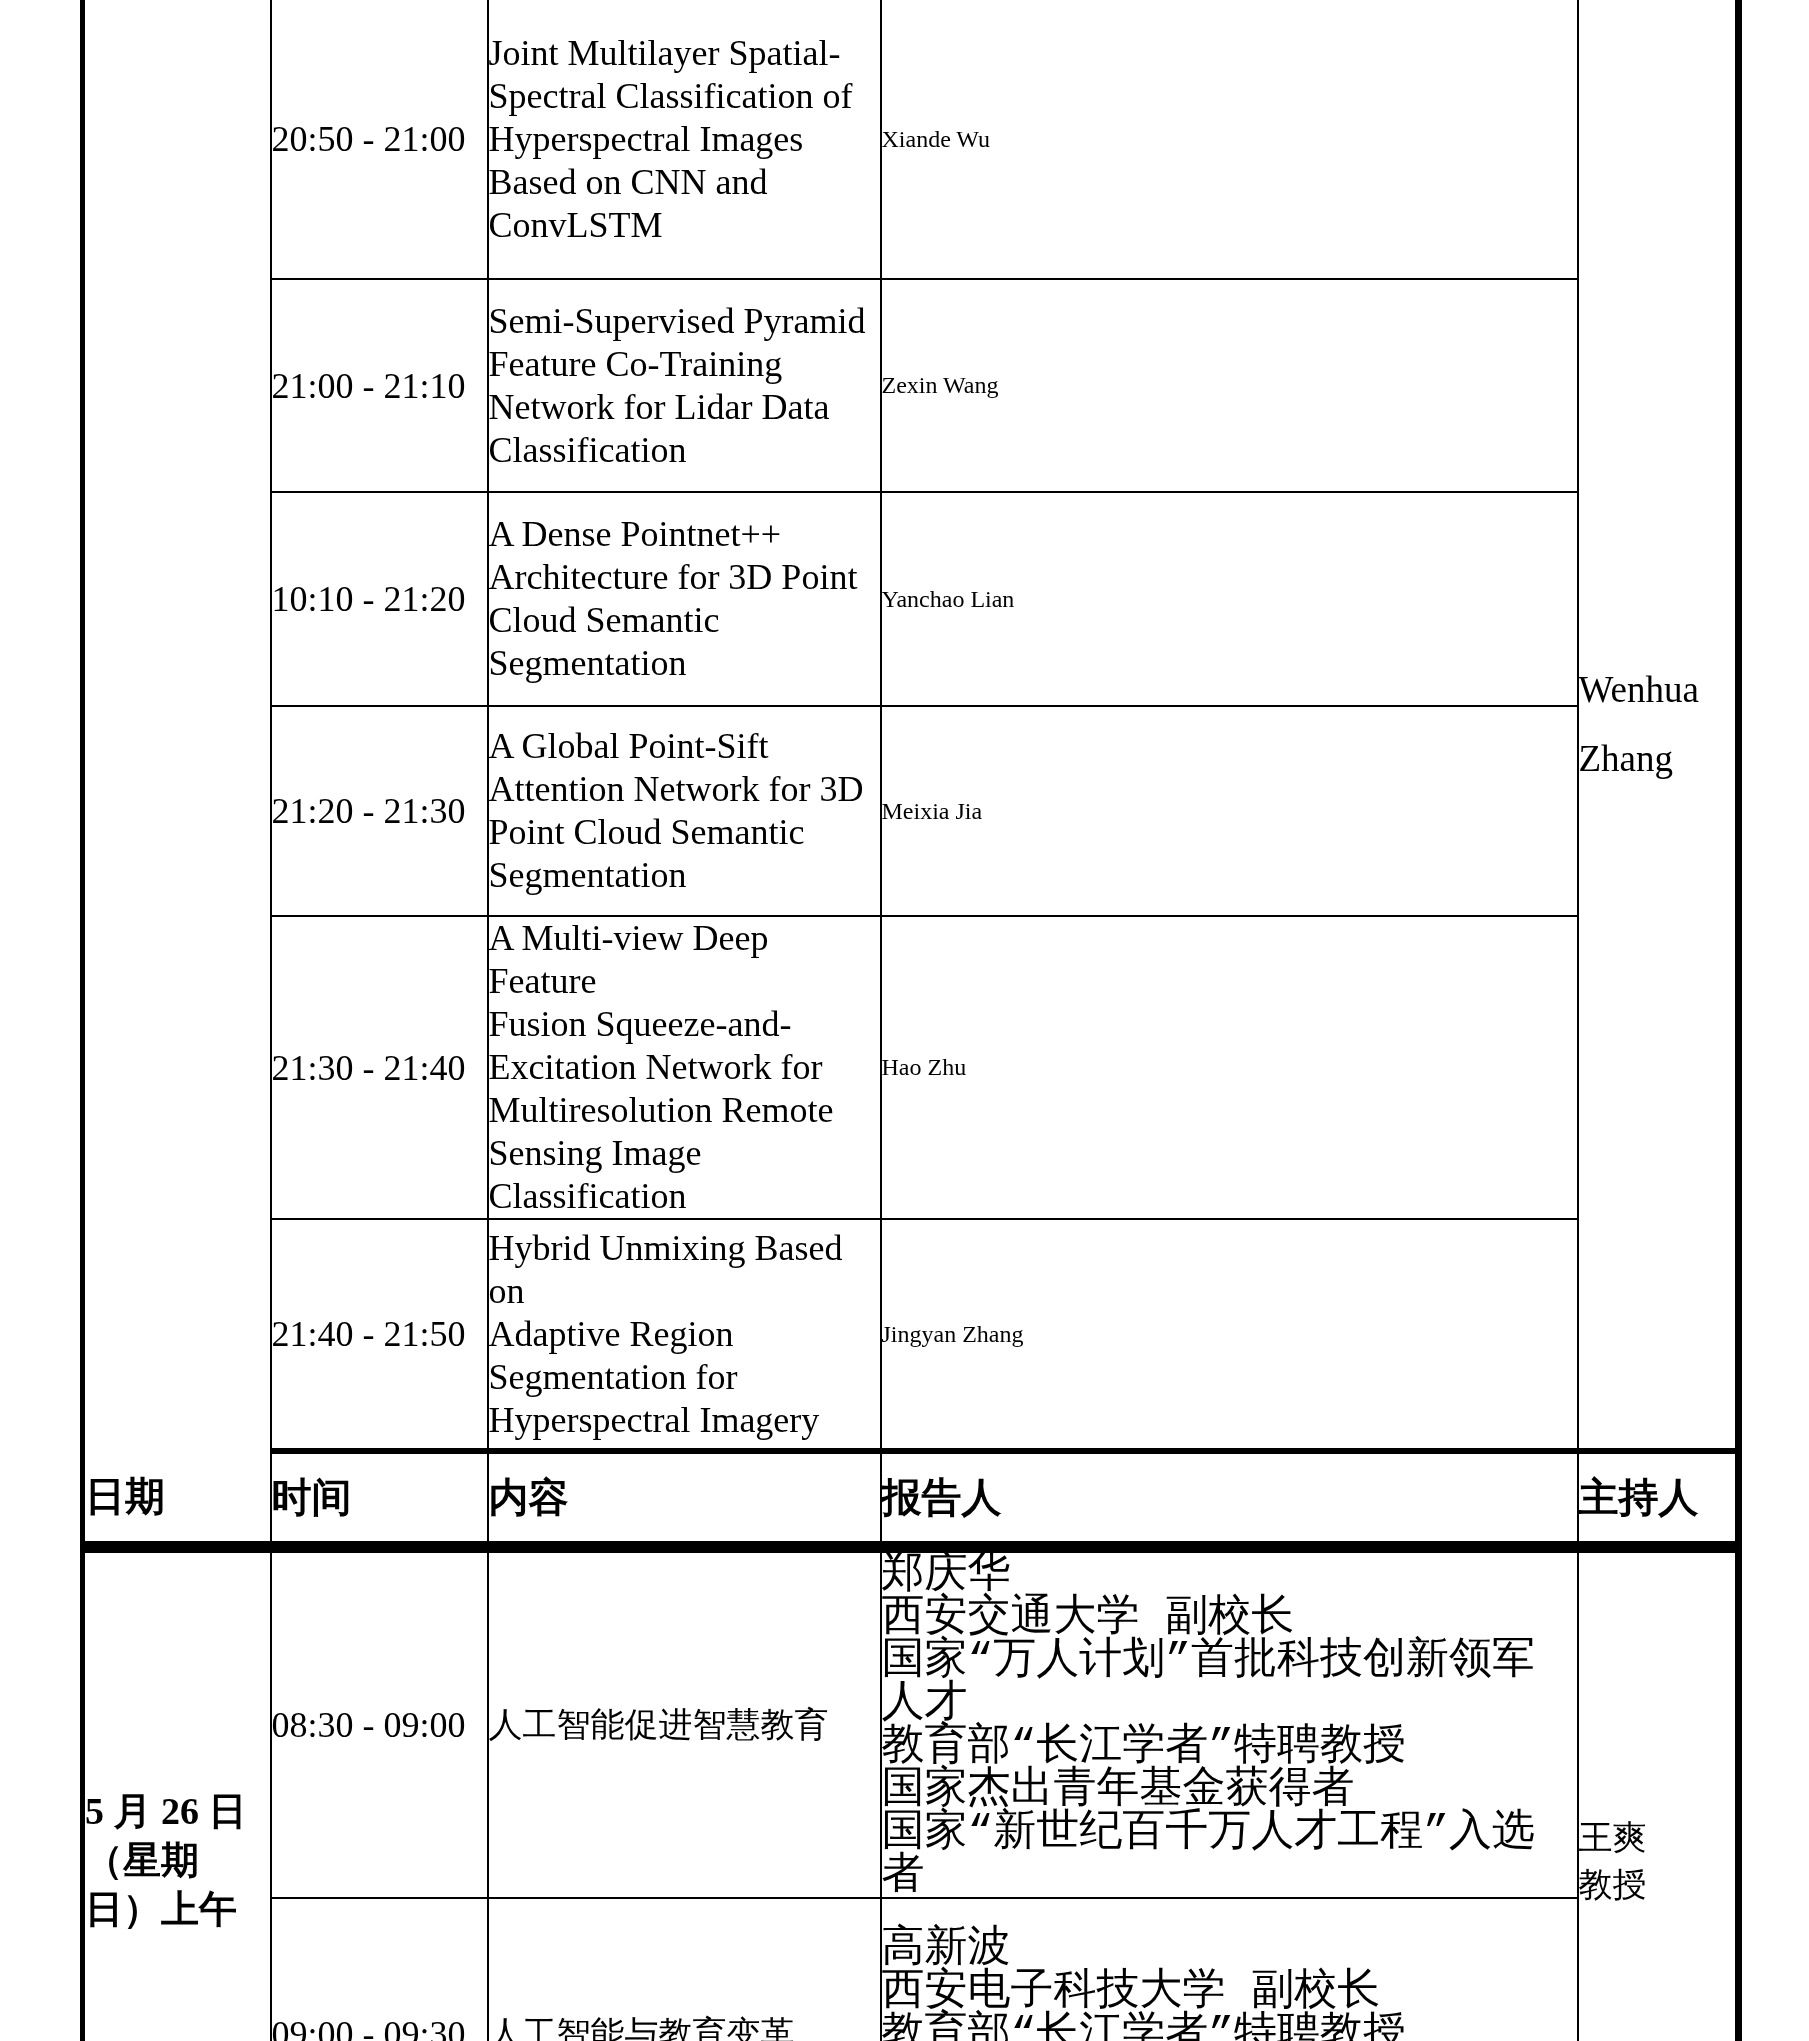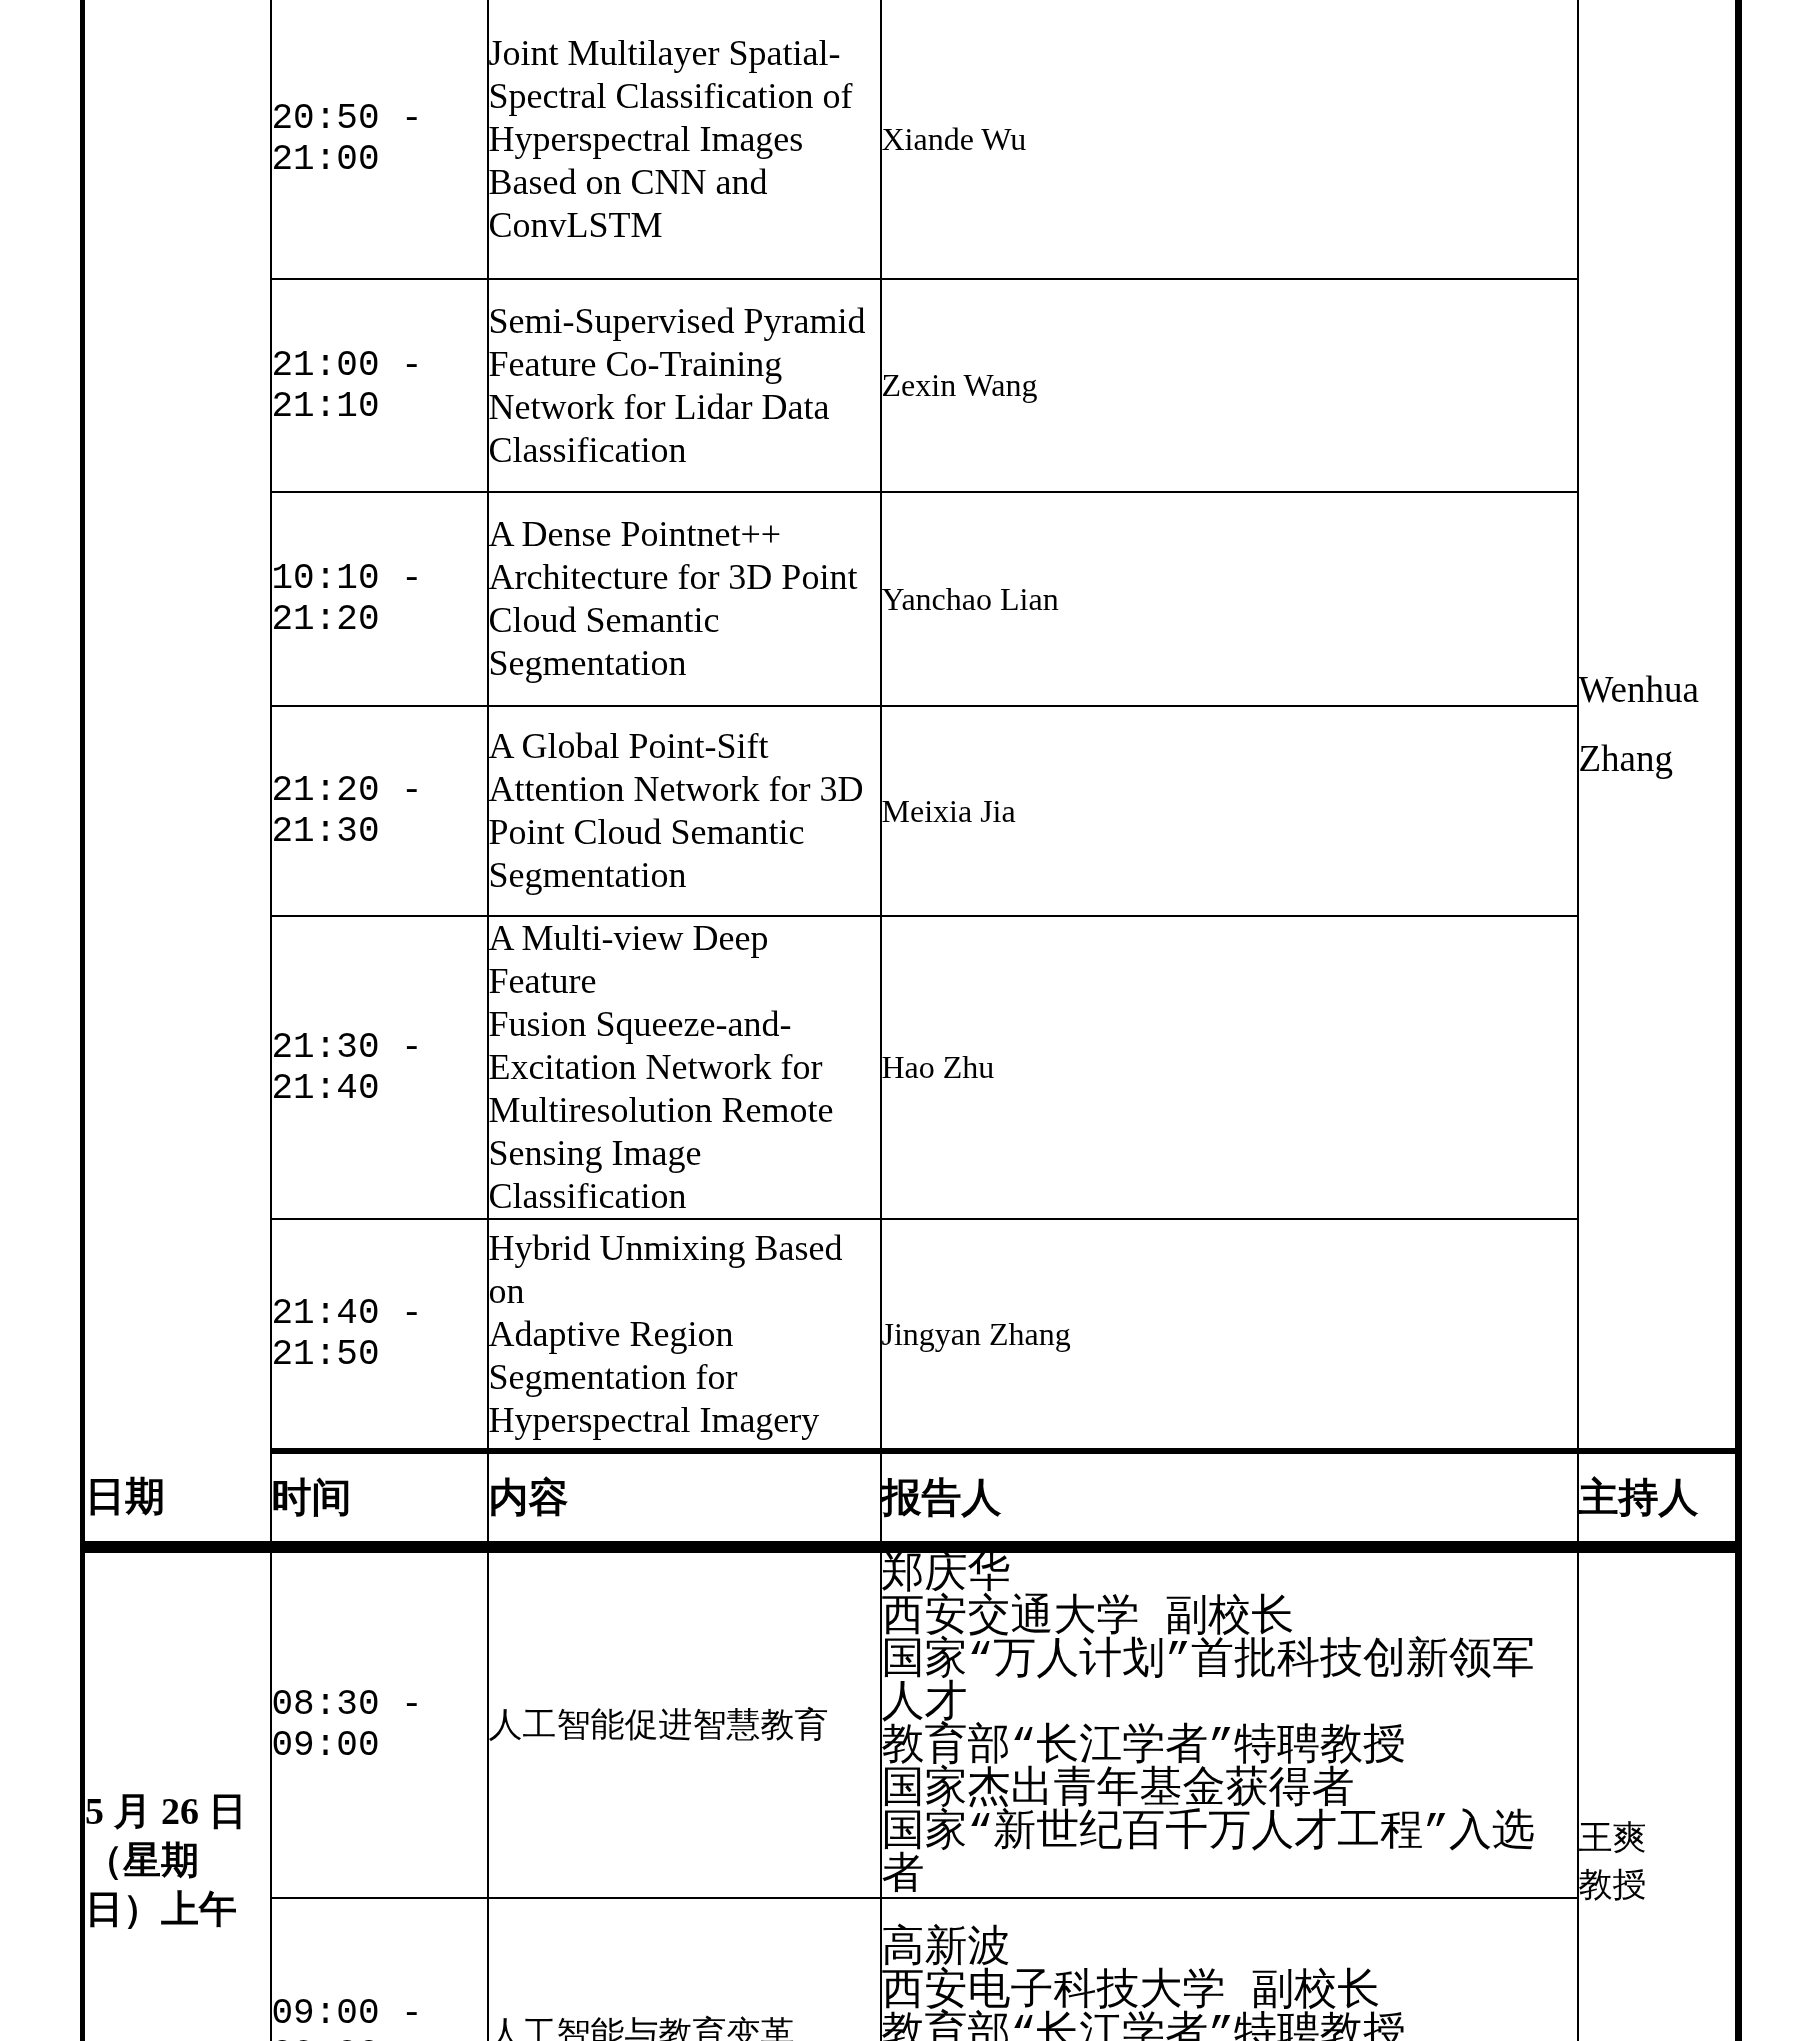--- a/index.html
+++ b/index.html
@@ -56,28 +56,28 @@
   tr.h-r5 { height: 277px; }
   tr.h-r6 { height: 232px; }
   tr.h-hdr { height: 96px; }
   tr.h-s2r1 { height: 262px; }
   tr.h-s2r2 { height: 271px; }
 
   
   .multiline { white-space: pre-line; }
   .time {
     font-size: 36px;
-    font-family: Liberation Mono, monospace;
+    font-family: Liberation Serif, serif;
   }
   .title-en {
     font-size: 36px;
     line-height: 43px;
   }
   .name-en {
-    font-size: 32px;
+    font-size: 24px;
   }
   .host-en {
     font-size: 37px;
     line-height: 69px;
   }
   .date-zh {
     font-weight: bold;
     font-size: 38px;
     line-height: 49px;
   }

